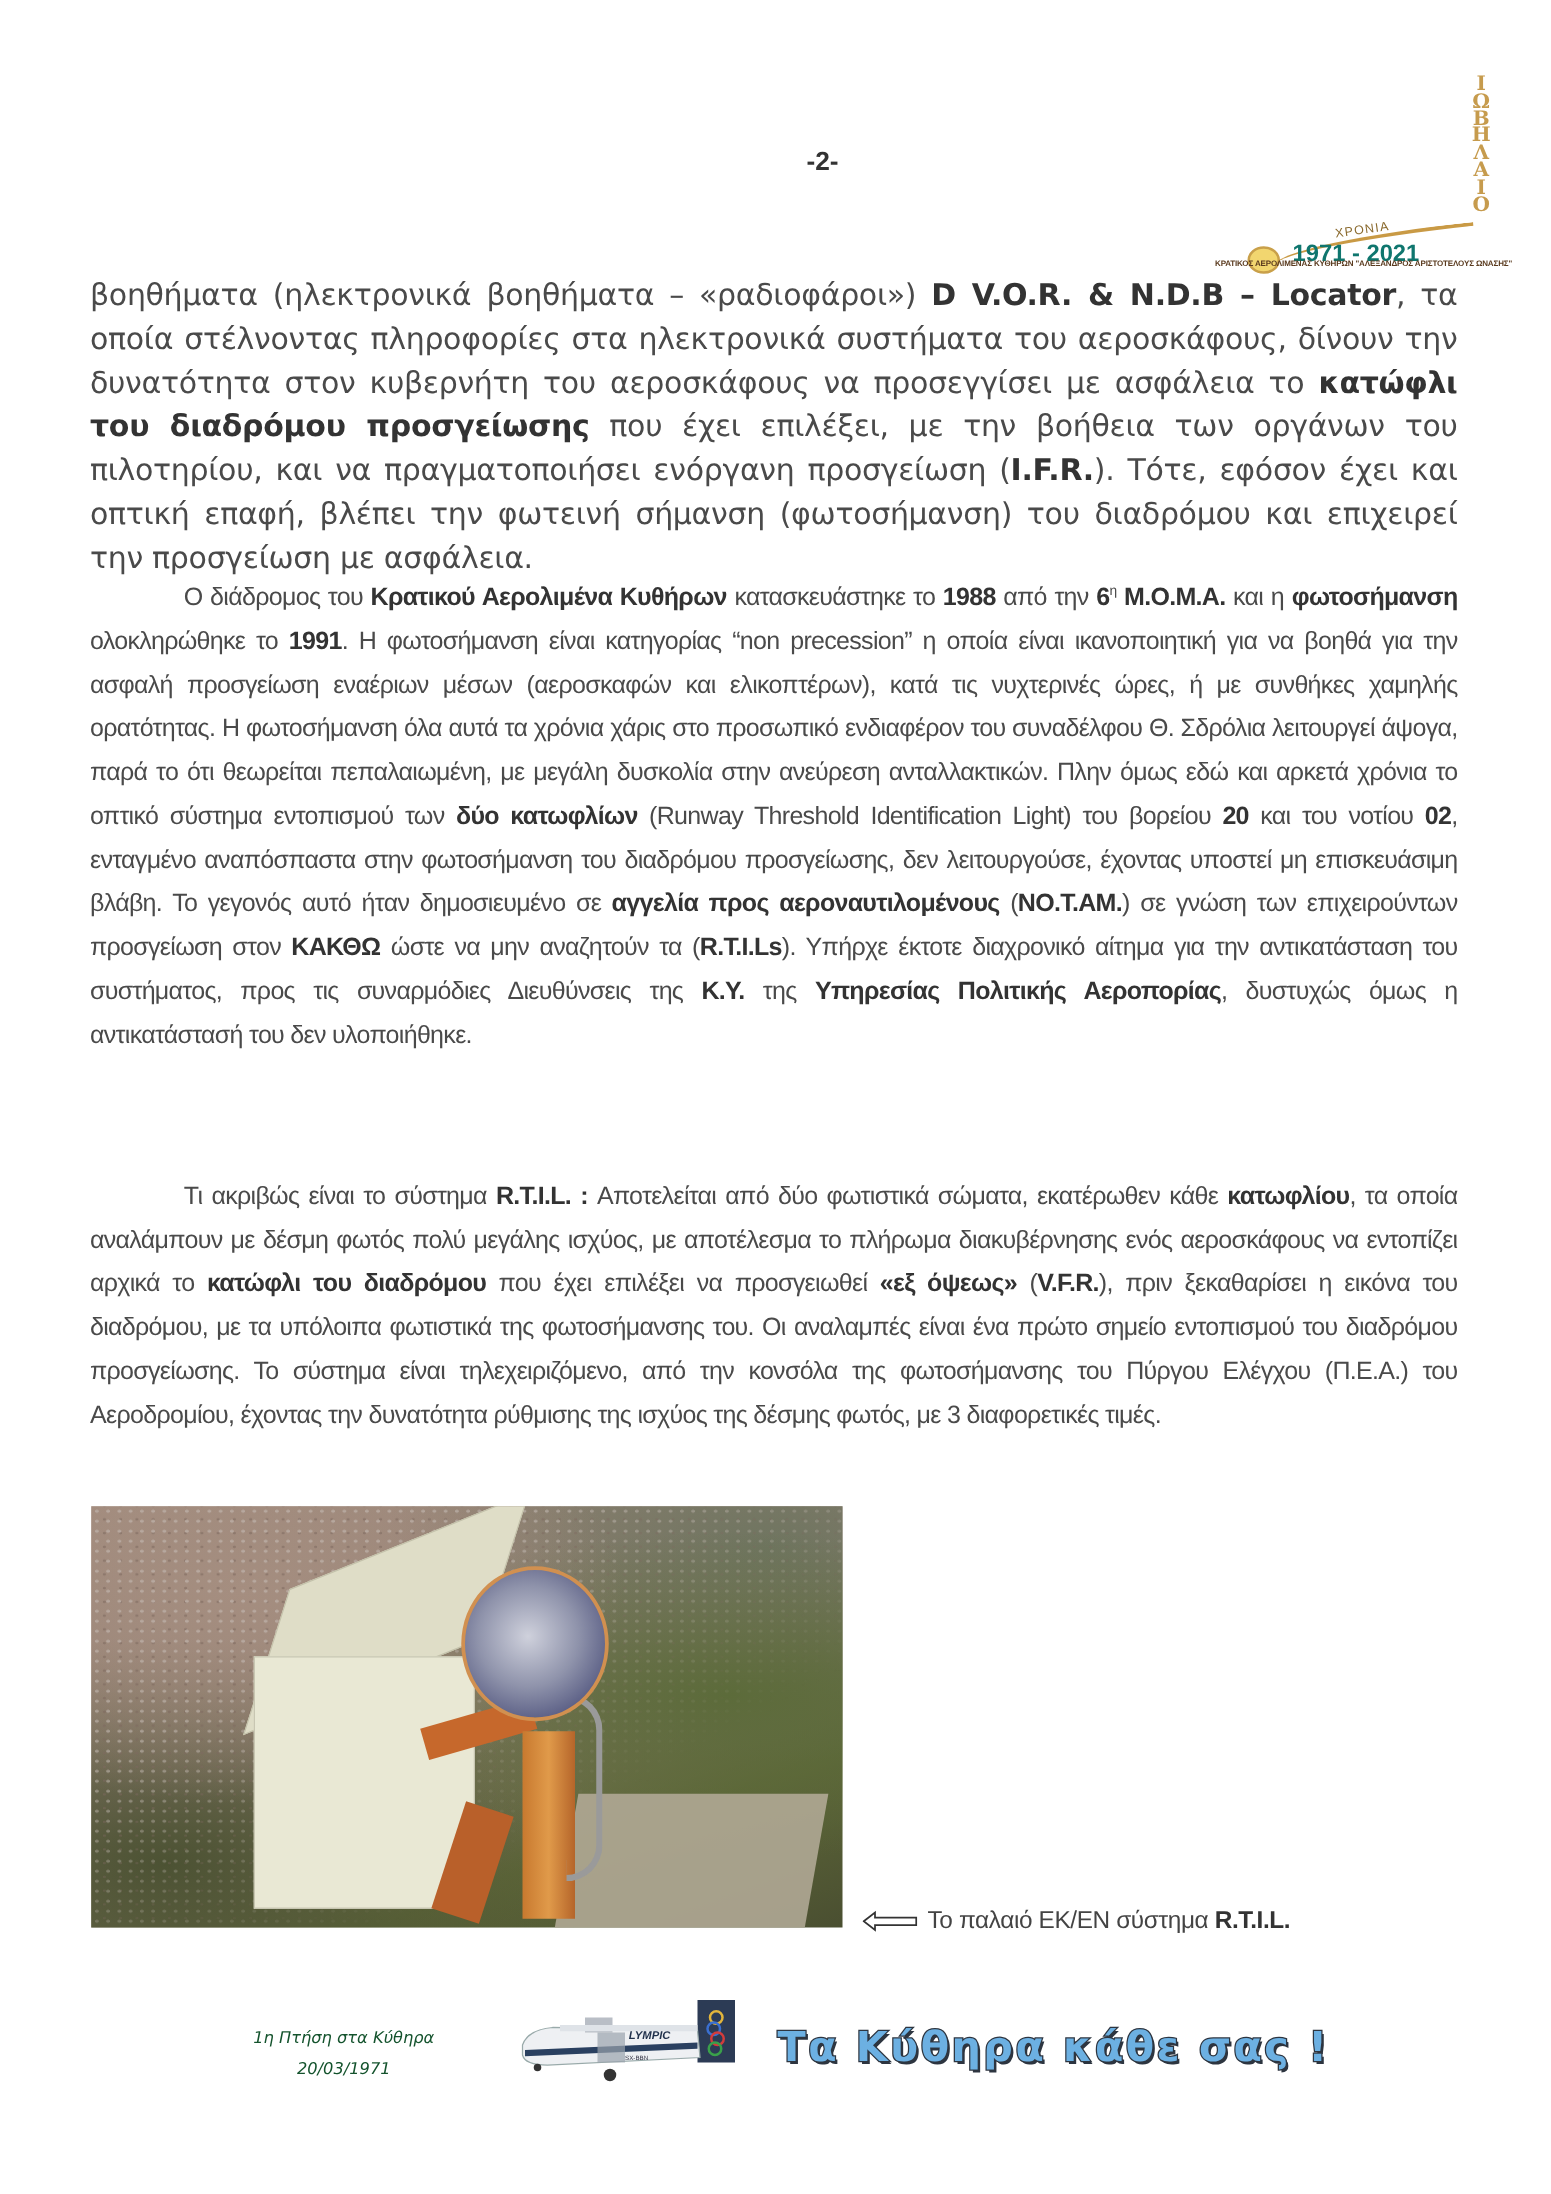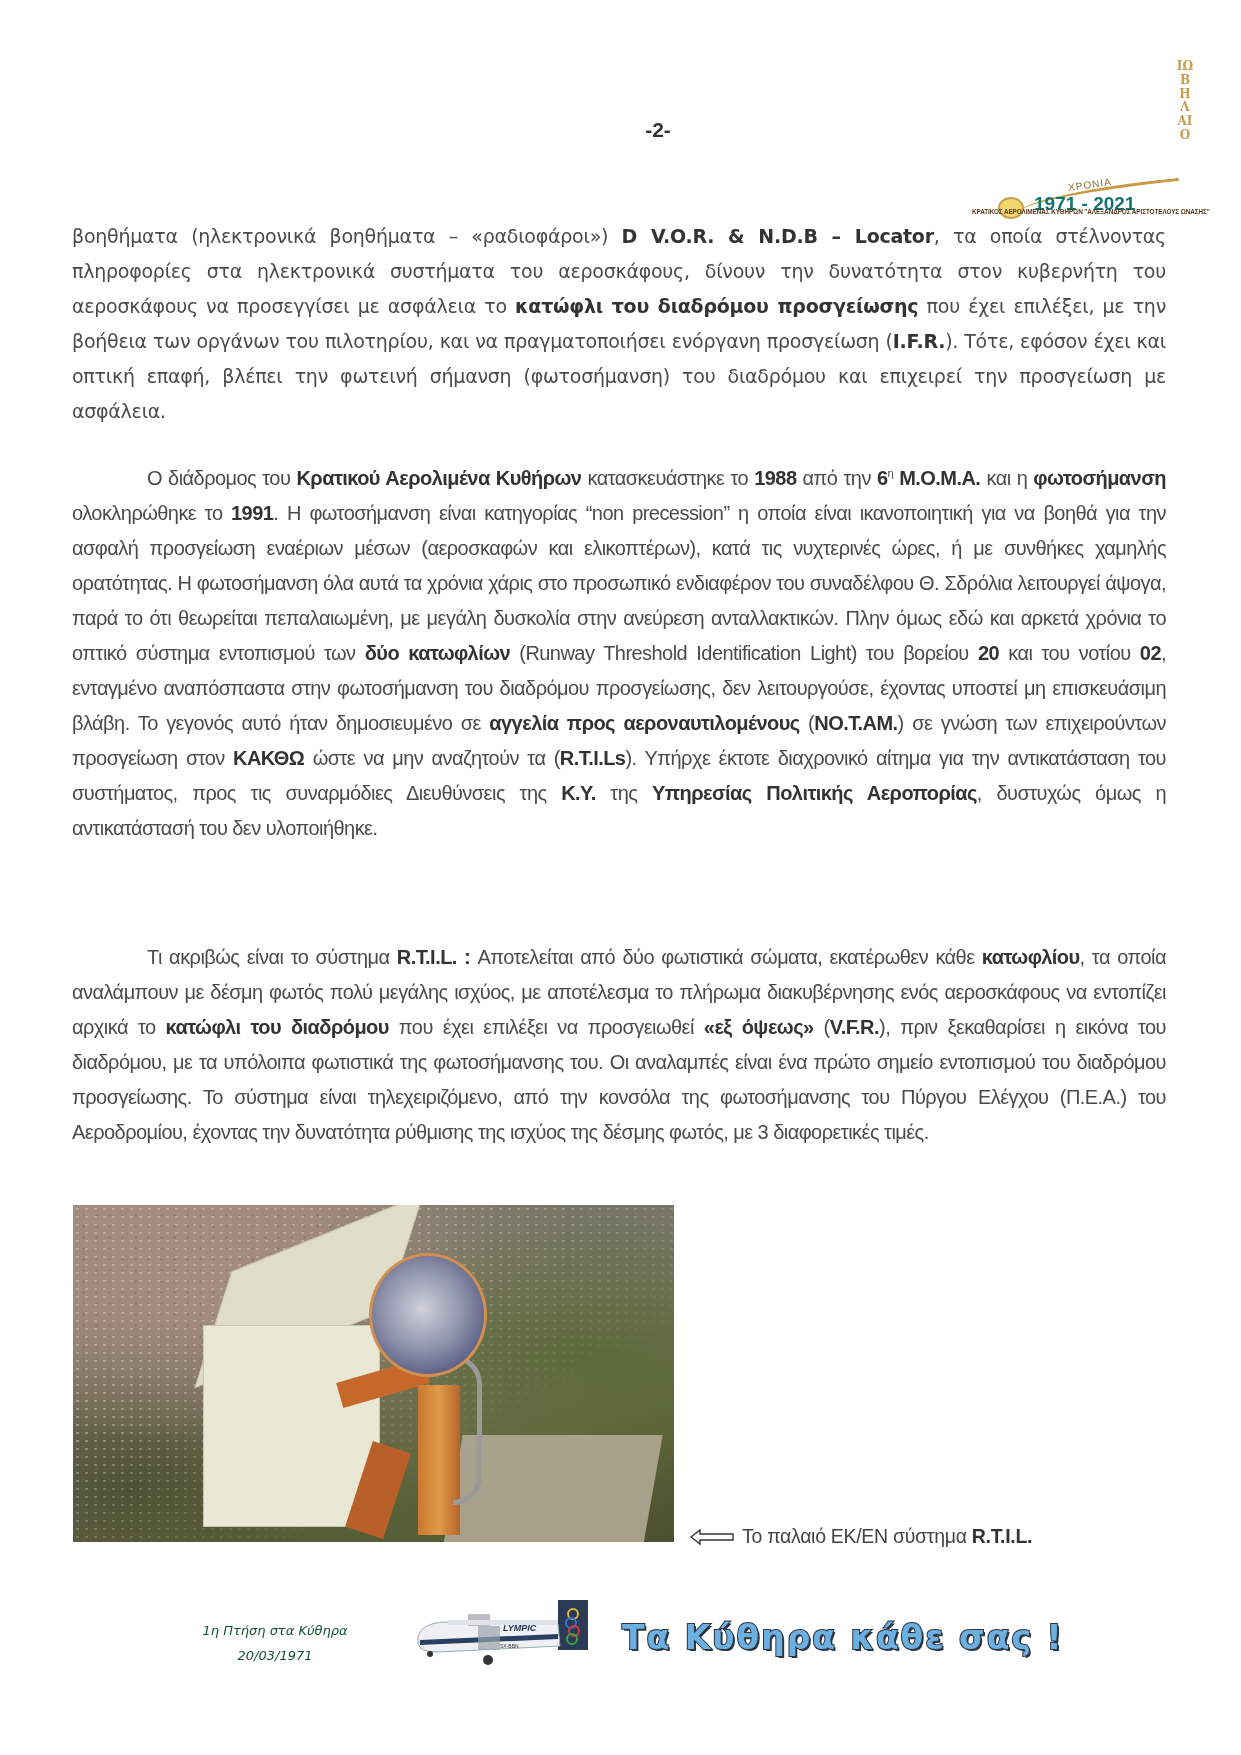--- a/index.html
+++ b/index.html
@@ -19,21 +19,21 @@
     font-family: "DejaVu Serif", "Liberation Serif", serif; font-weight: bold;
     font-size: 150px; line-height: 150px; letter-spacing: -6px;
     color: #d4a43a;
     background: linear-gradient(180deg, #f6dc8a 0%, #e7b844 40%, #b7832a 75%, #e9c56a 100%);
     -webkit-background-clip: text; background-clip: text; -webkit-text-fill-color: transparent;
     text-shadow: none;
     filter: drop-shadow(2px 3px 1px rgba(150,150,150,0.45));
   }
   .logo .vertical {
     position: absolute; left: 216px; top: 24px; width: 18px;
-    font-family: "DejaVu Serif", serif; font-weight: bold; font-size: 12px; line-height: 13.8px;
+    font-family: "DejaVu Serif", serif; font-weight: bold; font-size: 16px; line-height: 13.8px;
     color: #c69b4d; text-align: center; word-break: break-all;
   }
   .logo .xronia {
     position: absolute; left: 108px; top: 143px;
     font-family: "Liberation Sans", sans-serif; font-size: 10px; color: #8a6a2e; letter-spacing: 1px;
     transform: rotate(-8deg);
   }
   .logo .swoosh {
     position: absolute; left: 60px; top: 150px; width: 160px; height: 14px;
     border-top: 3px solid #c99a45; border-radius: 100% 0 0 0; transform: rotate(-6deg);
@@ -47,21 +47,21 @@
     font-family: "Liberation Sans", sans-serif; font-weight: bold; font-size: 19px; color: #0f766e;
   }
   .logo .org {
     position: absolute; left: 12px; top: 172px; width: 220px; text-align: center;
     font-family: "Liberation Sans Narrow", "Liberation Sans", sans-serif; font-weight: bold;
     font-size: 6.4px; color: #5a3a1e; letter-spacing: -0.1px; white-space: nowrap;
   }
   
   .body-text {
     position: absolute; left: 72px; width: 1094px;
-    font-size: 19px; line-height: 35px; text-align: justify;
+    font-size: 24px; line-height: 35px; text-align: justify;
     font-family: "DejaVu Sans", sans-serif; letter-spacing: -0.25px;
   }
   .body-text p { margin: 0; }
   .body-text b { color: #333; }
   .indent { text-indent: 75px; }
   .p1 { top: 219px; }
   .p2 { top: 461px; }
   .p3 { top: 940px; }
   .p2, .p3 { font-family: "Liberation Sans", sans-serif; font-size: 20px; letter-spacing: -0.55px; }
   sup { font-size: 11px; line-height: 0; }

